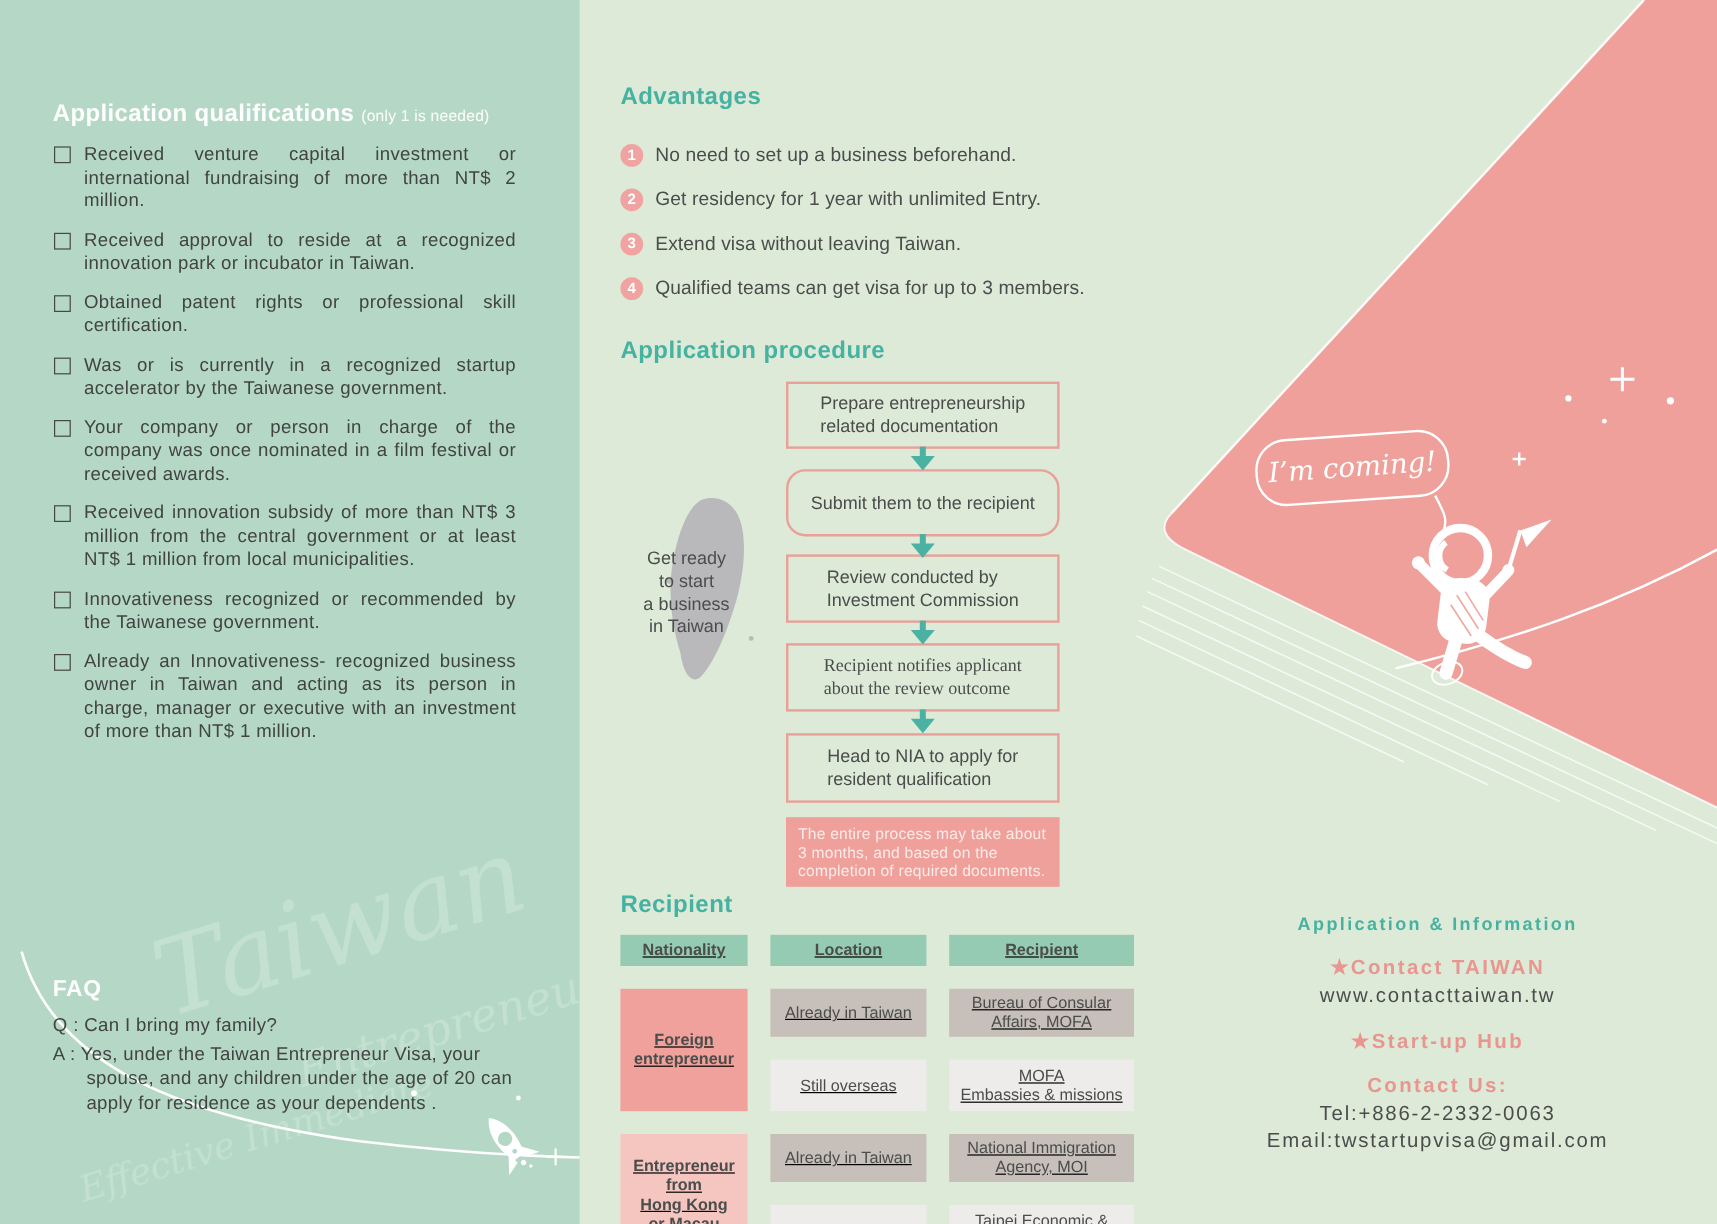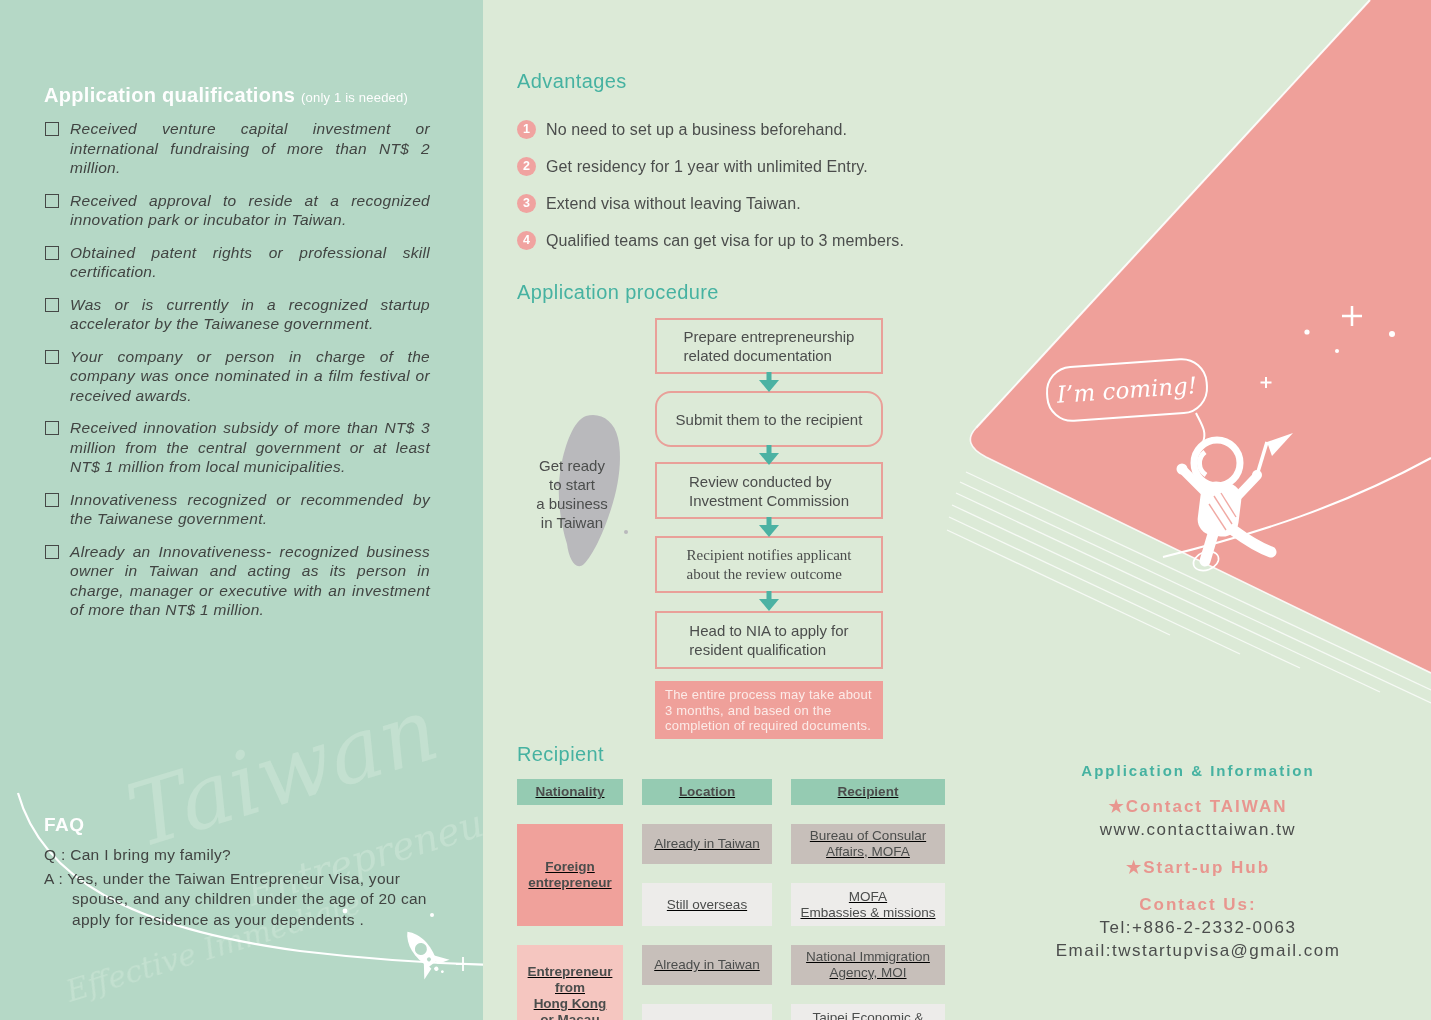--- a/index.html
+++ b/index.html
@@ -7,29 +7,29 @@
         background:#dcead7;font-family:"Liberation Sans",sans-serif;}
   .left-panel{position:absolute;left:0;top:0;width:483px;height:1020px;background:#b5d8c6;overflow:hidden;}
   .decor{position:absolute;left:0;top:0;pointer-events:none;}
 
   
   .lp-title{position:absolute;left:44px;top:71px;width:410px;color:#fefefe;
             font-size:20px;font-weight:bold;letter-spacing:0.3px;z-index:3;}
   .lp-title .note{font-size:13px;font-weight:normal;letter-spacing:0.2px;}
   .checklist{position:absolute;left:44px;top:119px;width:386px;margin:0;padding:0;list-style:none;z-index:3;}
   .checklist li{display:flex;margin-bottom:13px;color:#414442;font-size:15.5px;
-                line-height:19.5px;letter-spacing:0.3px;text-align:justify;font-style:italic;}
+                line-height:19.5px;letter-spacing:0.3px;text-align:justify;}
   .cb{flex:0 0 12px;width:12px;height:12px;border:1.8px solid #454846;margin:3px 11px 0 1px;background:transparent;}
   .faq{position:absolute;left:44px;top:814px;width:406px;color:#414442;z-index:3;}
   .faq h2{margin:0 0 9px 0;color:#fefefe;font-size:19px;letter-spacing:0.5px;}
   .qa{font-size:15.5px;line-height:20.5px;letter-spacing:0.3px;margin-bottom:3px;
       padding-left:28px;text-indent:-28px;}
 
   
-  .sec{position:absolute;color:#46b2a1;font-size:20px;font-weight:normal;letter-spacing:0.4px;margin:0;}
+  .sec{position:absolute;color:#46b2a1;font-size:20px;font-weight:bold;letter-spacing:0.4px;margin:0;}
   #adv-h{left:517px;top:70px;} #proc-h{left:517px;top:281px;} #rec-h{left:517px;top:743px;}
   .adv{position:absolute;left:517px;top:119px;width:430px;}
   .adv-row{display:flex;align-items:flex-start;margin-bottom:16px;}
   .adv-num{flex:0 0 19px;width:19px;height:19px;border-radius:50%;background:#f0a3a0;color:#fff;
            font-size:12.5px;font-weight:bold;line-height:19px;text-align:center;margin:1px 10px 0 0;}
   .adv-txt{color:#4b4d4c;font-size:16px;line-height:21px;letter-spacing:0.1px;}
   .fbox{position:absolute;left:655px;width:228px;border:2px solid #e9a099;color:#4b4d4c;
         font-size:15px;line-height:19px;display:flex;align-items:center;
         justify-content:center;white-space:pre-line;box-sizing:border-box;background:transparent;}
   #fb1{top:318px;height:56px;} #fb2{top:391px;height:56px;border-radius:16px;} #fb3{top:462px;height:57px;}

